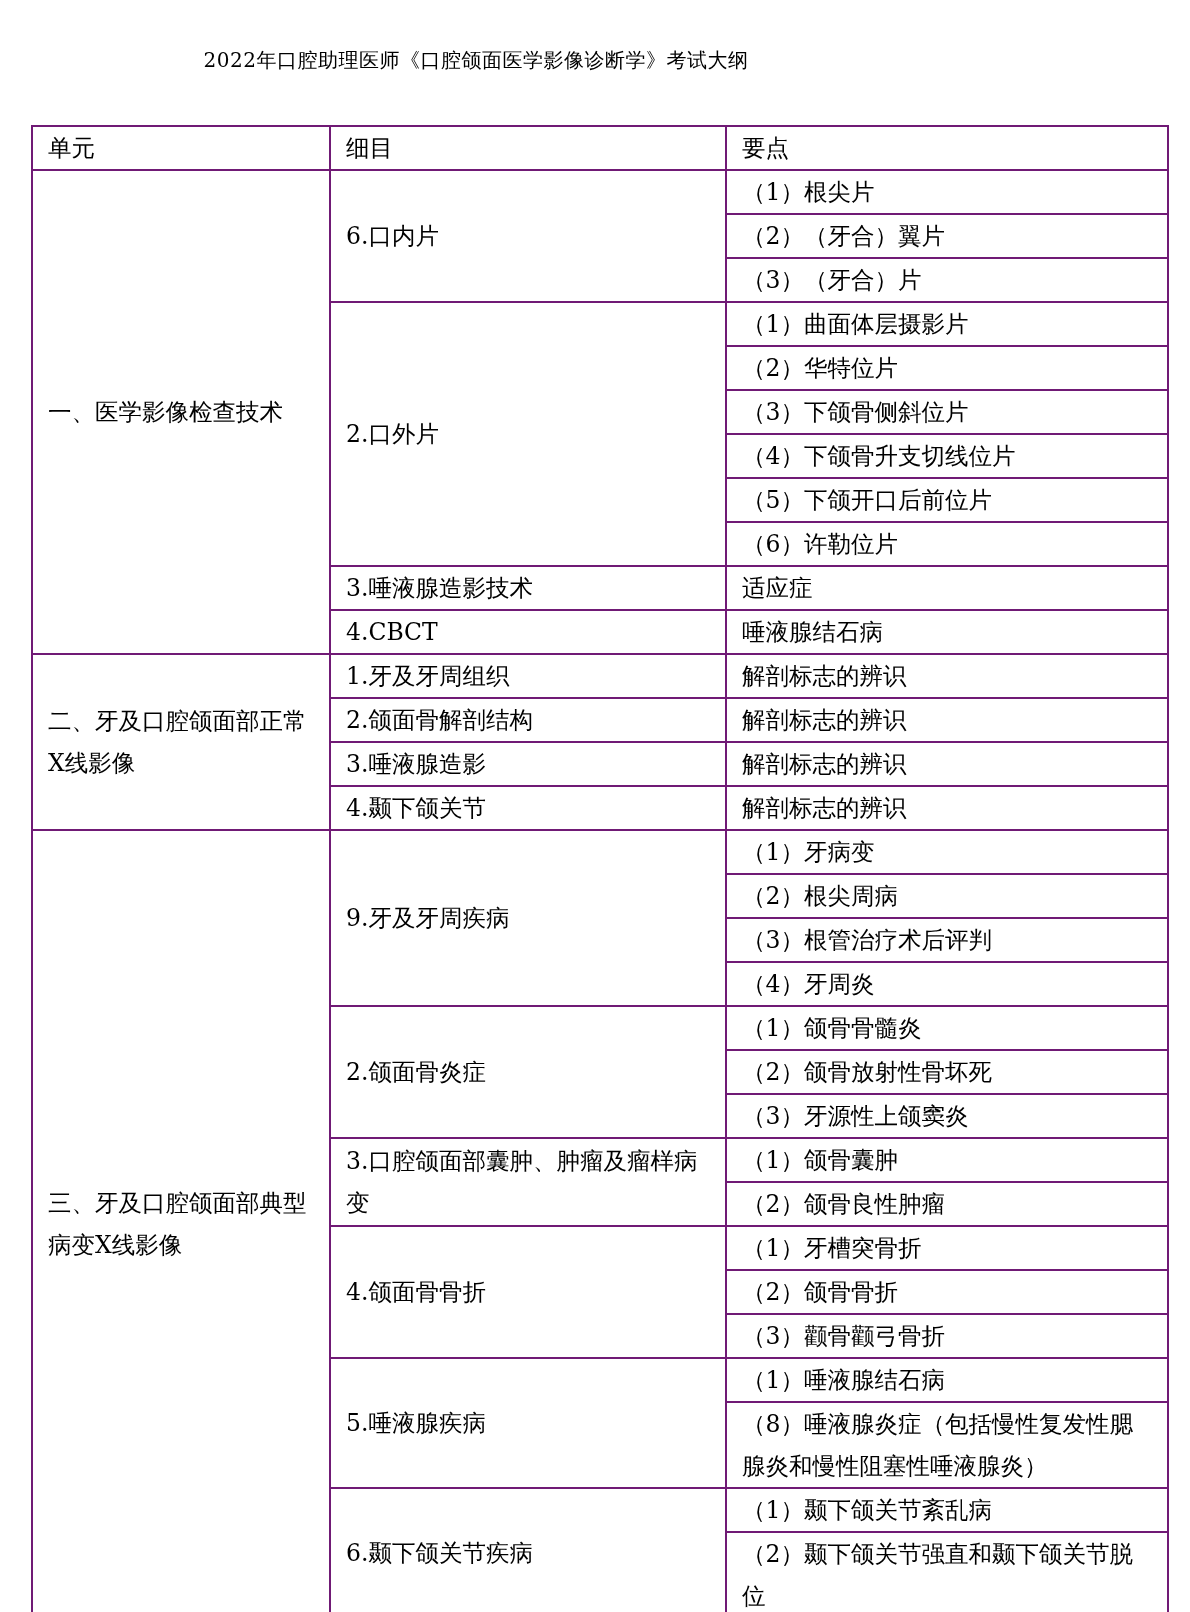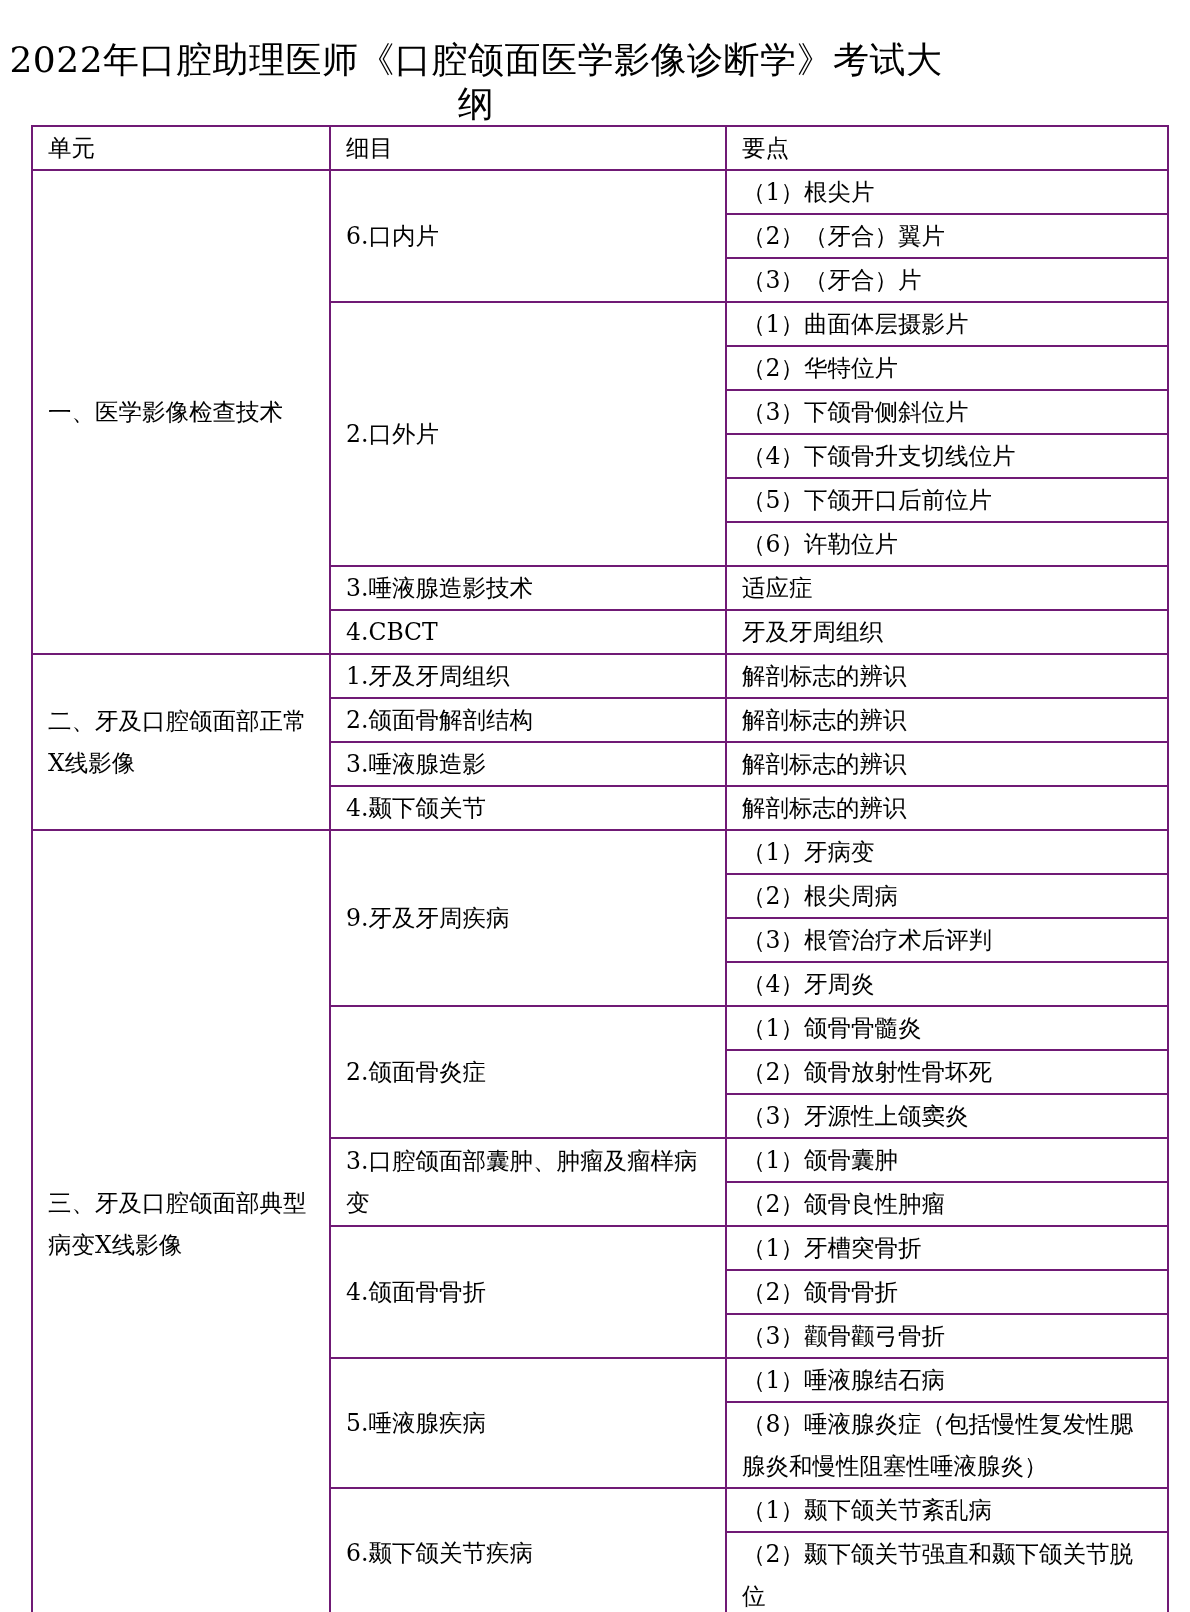--- a/index.html
+++ b/index.html
@@ -3,21 +3,21 @@
 <meta charset="utf-8">
 <style>
   html, body { margin: 0; padding: 0; background: #ffffff; }
   body {
     width: 1190px; height: 1612px; position: relative; overflow: hidden;
     font-family: "DejaVu Serif", "Liberation Serif", serif;
     color: #000;
   }
   .title {
     position: absolute; left: 0; top: 38px; width: 952px;
-    text-align: center; font-size: 36px; line-height: 44px; letter-spacing: 0.5px;
+    text-align: center; font-size: 20px; line-height: 44px; letter-spacing: 0.5px;
   }
   table.outline {
     position: absolute; left: 31px; top: 125px;
     width: 1136px; border-collapse: collapse; table-layout: fixed;
     font-size: 23.5px;
   }
   table.outline col.c1 { width: 298px; }
   table.outline col.c2 { width: 396px; }
   table.outline col.c3 { width: 442px; }
   table.outline td, table.outline th {
@@ -78,21 +78,21 @@
       </tr>
     <tr>
         <td class="c3">（6）许勒位片</td>
       </tr>
     <tr>
       <td>3.唾液腺造影技术</td>
       <td class="c3">适应症</td>
     </tr>
     <tr>
       <td>4.CBCT</td>
-      <td class="c3">牙及牙周组织</td>
+      <td class="c3">唾液腺结石病</td>
     </tr>
 
     <tr>
       <td rowspan="4" class="multi">二、牙及口腔颌面部正常X线影像</td>
       <td>1.牙及牙周组织</td>
       <td class="c3">解剖标志的辨识</td>
     </tr>
     <tr>
       <td>2.颌面骨解剖结构</td>
       <td class="c3">解剖标志的辨识</td>

